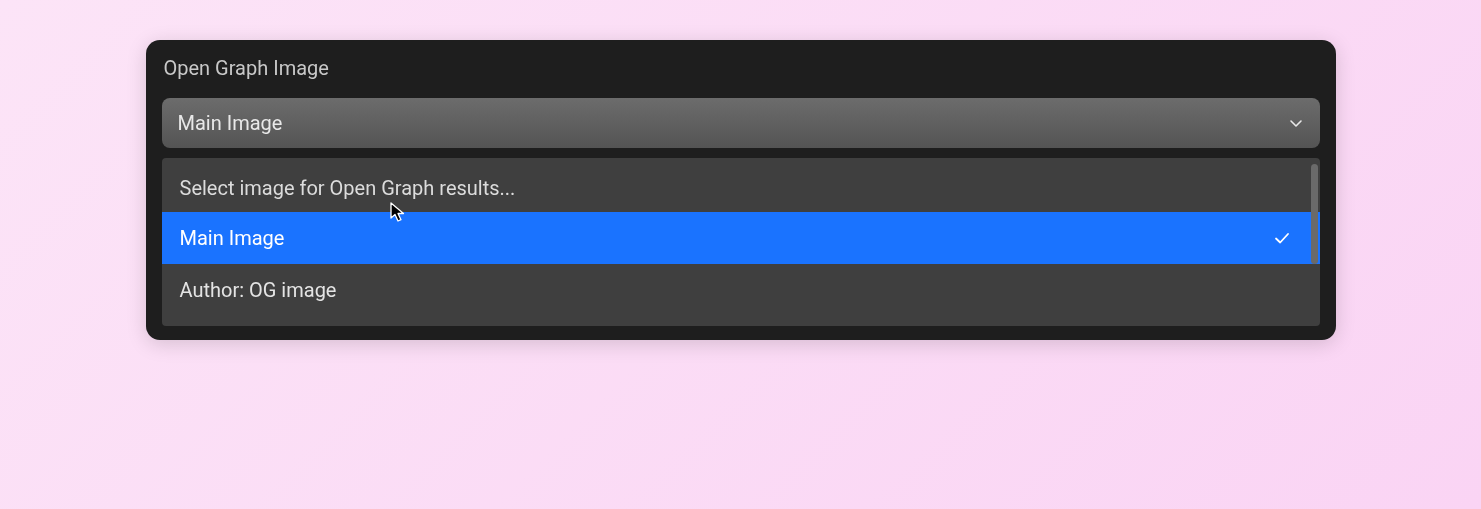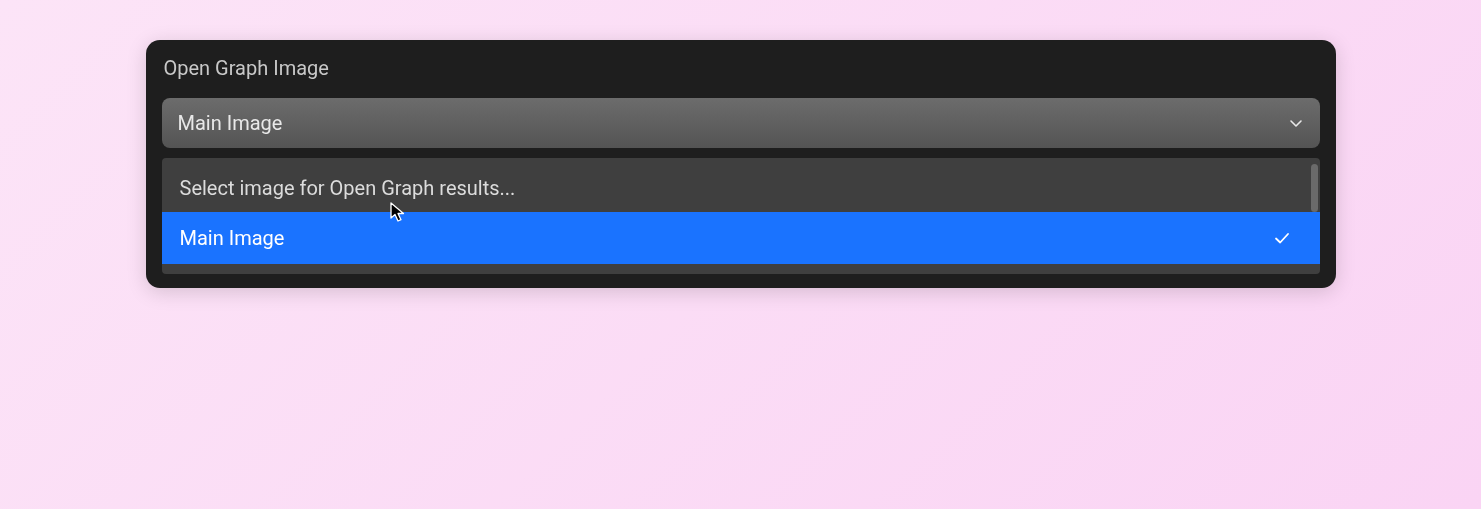--- a/index.html
+++ b/index.html
@@ -128,20 +128,23 @@
       <div class="dropdown-item selected">
         <span>Main Image</span>
         <span class="check">
           <svg width="20" height="20" viewBox="0 0 20 20" fill="none">
             <path d="M4 10.5 L8.2 14.5 L16 6" stroke="#ffffff" stroke-width="1.8" fill="none" stroke-linecap="round" stroke-linejoin="round"></path>
           </svg>
         </span>
       </div>
 
 
+      <div class="dropdown-item">
+        <span>Author: OG image</span>
+      </div>
 
 
       <div class="dropdown-scroll"></div>
     </div>
 
     <div class="cursor">
       <svg width="18" height="22" viewBox="0 0 18 22">
         <path d="M1 1 L1 16 L5 12.5 L8 19 L11 17.7 L8 11.5 L13.5 11.5 Z" fill="#000000" stroke="#ffffff" stroke-width="1.3" stroke-linejoin="round"></path>
       </svg>
     </div>

